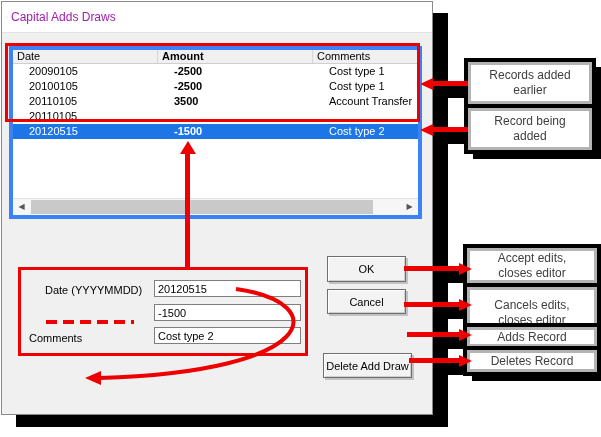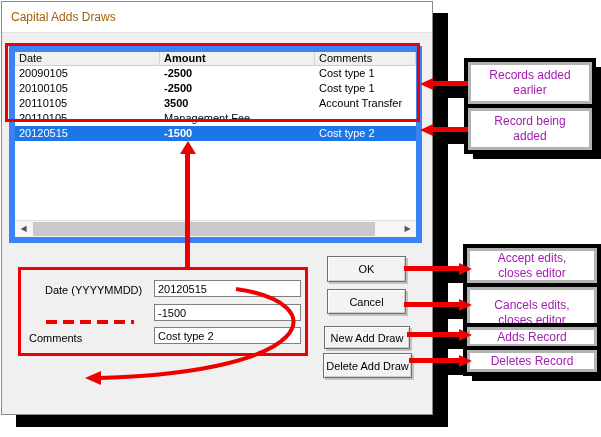--- a/index.html
+++ b/index.html
@@ -11,36 +11,36 @@
   .window {
     position:absolute; left:1px; top:1px; width:432px; height:414px;
     background:#f0f0f0; border:1px solid #8a8a8a;
     box-shadow:15px 12px 0 #000;
   }
   .titlebar {
     position:absolute; left:0; top:0; right:0; height:31px;
     background:#ffffff; border-bottom:1px solid #e2e2e2;
   }
   .titlebar .title {
-    position:absolute; left:9px; top:8px; font-size:12px; color:#a16207;
+    position:absolute; left:9px; top:8px; font-size:12px; color:#a21caf;
   }
 
   
   .listview {
-    position:absolute; left:7px; top:44px; width:413px; height:197px;
-    background:#fff; border:6px solid #3b82f6;
+    position:absolute; left:7px; top:44px; width:413px; height:173px;
+    background:#fff; border:4px solid #3b82f6;
   }
   .lv-header { display:flex; height:14px; background:#f0f0f0; border-bottom:1px solid #cfcfcf; }
   .lv-hcell {
     font-size:11px; line-height:13px; padding-left:4px; color:#000;
     border-right:1px solid #d5d5d5; overflow:hidden; white-space:nowrap;
   }
   .lv-row { display:flex; height:15px; }
   .lv-cell {
-    font-size:11px; line-height:15px; padding-left:4px; color:#000;
+    font-size:11px; line-height:15px; padding-left:16px; color:#000;
     overflow:hidden; white-space:nowrap;
   }
   .c-date { width:145px; } .c-amount { width:155px;font-weight:bold; } .c-comments { flex:1; }
   .lv-row.selected { background:var(--selection-blue, #1c76e8); }
   .lv-row.selected .lv-cell { color:#fff; }
 
   
   .hscroll {
     position:absolute; left:0; right:0; bottom:0; height:17px;
     background:#f6f6f6; border-top:1px solid #e0e0e0;
@@ -126,21 +126,21 @@
   .sb-new     { left:437px; top:337px; width:30px; }
   .sb-del     { left:437px; top:363px; width:30px; }
 
   .curve-svg { position:absolute; left:0; top:0; width:601px; height:437px; z-index:6; pointer-events:none; }
 
   
   .callout {
     position:absolute; background:#fff; border:3px solid #b3b3b3;
     box-shadow:0 0 0 4px #000, 7px 7px 0 2px #000;
     display:flex; align-items:center; justify-content:center; text-align:center;
-    font-size:12px; line-height:15px; color:#a21caf; white-space:pre-line; z-index:5;
+    font-size:12px; line-height:15px; color:#404040; white-space:pre-line; z-index:5;
   }
   .co-records { left:468px; top:62px;  width:124px; height:42px; }
   .co-being   { left:468px; top:108px; width:124px; height:42px; }
   .co-accept  { left:467px; top:248px; width:130px; height:35px; }
   .co-cancels { left:467px; top:287px; width:130px; height:51px; }
   .co-adds    { left:467px; top:327px; width:130px; height:20px; }
   .co-deletes { left:467px; top:350px; width:130px; height:22px; }
 </style>
 </head>
 <body>
@@ -169,21 +169,20 @@
         <div class="lv-cell c-amount">-2500</div>
         <div class="lv-cell c-comments">Cost type 1</div>
       </div>
       <div class="lv-row">
         <div class="lv-cell c-date">20110105</div>
         <div class="lv-cell c-amount">3500</div>
         <div class="lv-cell c-comments">Account Transfer</div>
       </div>
       <div class="lv-row">
         <div class="lv-cell c-date">20110105</div>
-        <div class="lv-cell c-comments">Management Fee</div>
       </div>
       <div class="lv-row selected">
         <div class="lv-cell c-date">20120515</div>
         <div class="lv-cell c-amount">-1500</div>
         <div class="lv-cell c-comments">Cost type 2</div>
       </div>
 
       <div class="hscroll">
         <div class="hs-btn hs-left">◀</div>
         <div class="hs-thumb"></div>
@@ -195,21 +194,20 @@
     <input class="fld-input" style="top: 278px;" value="20120515">
 
     <input class="fld-input" style="top: 302px;" value="-1500">
 
     <div class="fld-label" style="left:27px; top:330px;">Comments</div>
     <input class="fld-input" style="top: 325px;" value="Cost type 2">
 
 
     <button class="btn btn-ok">OK</button>
     <button class="btn btn-cancel">Cancel</button>
-    <button class="btn btn-new">New Add Draw</button>
     <button class="btn btn-del">Delete Add Draw</button>
 
     <div class="anno-box box-records"></div>
     <div class="anno-box box-editor"></div>
     <div class="dashline"></div>
     <div class="v-arrow">
       <div class="head"></div>
       <div class="shaft"></div>
     </div>
   </div>

